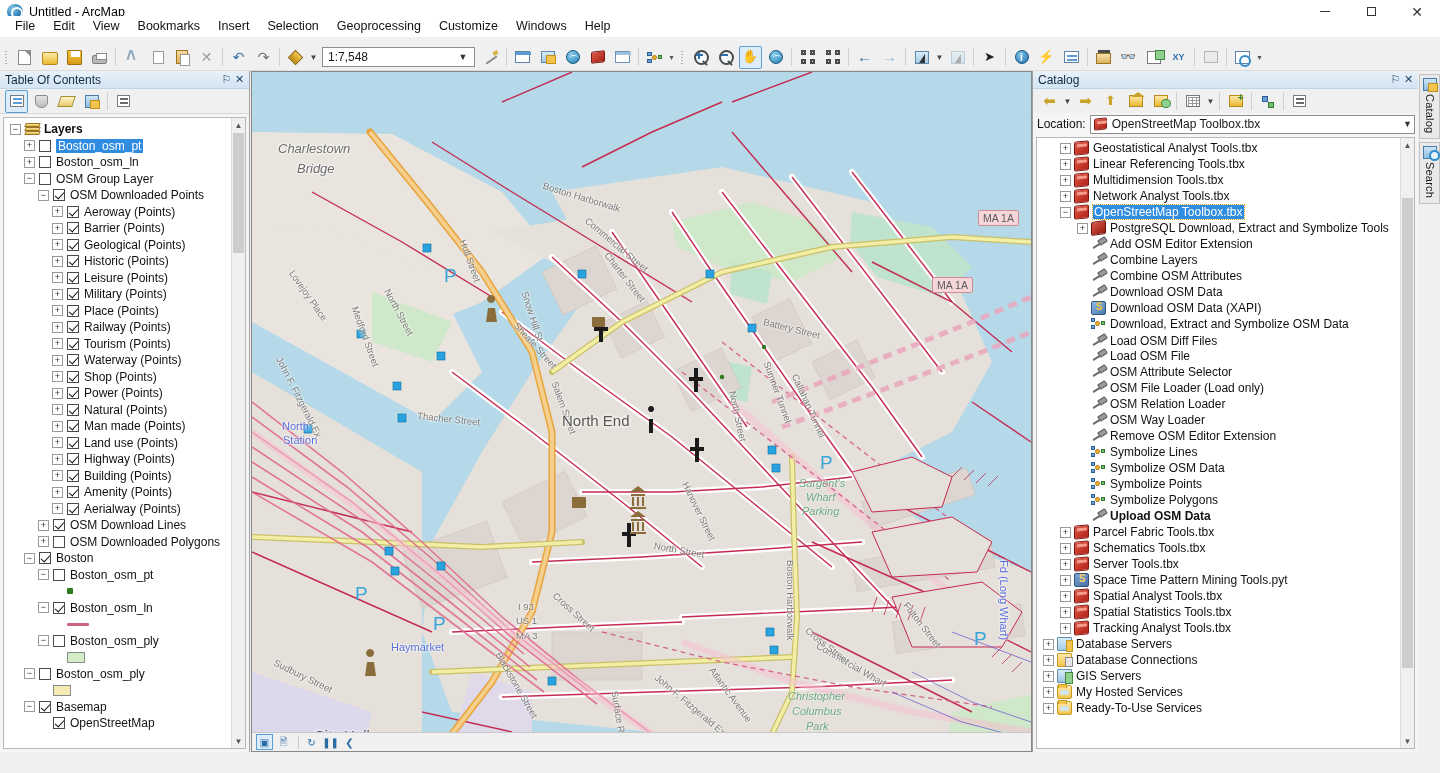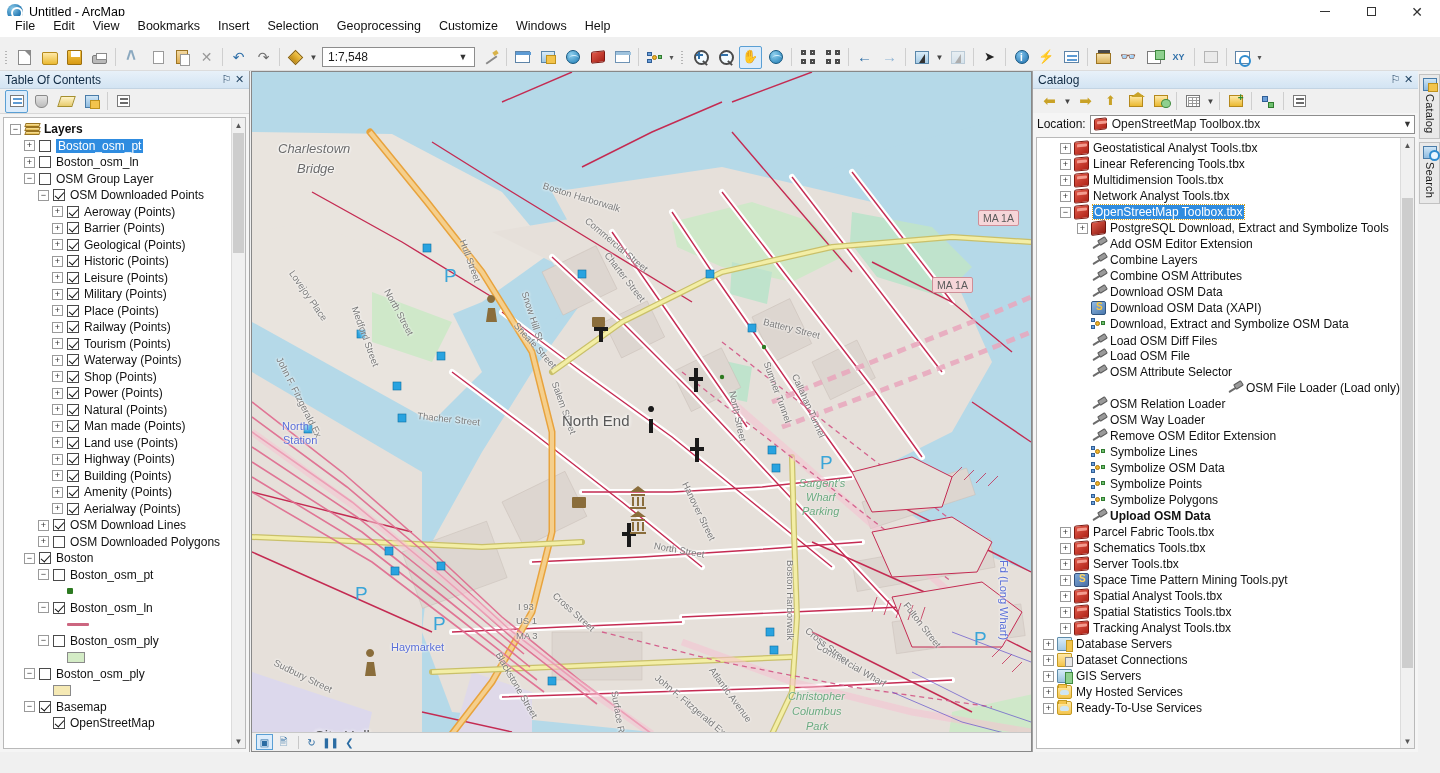--- a/index.html
+++ b/index.html
@@ -1183,21 +1183,21 @@
           <div class="cnode" style="padding-left: 40px; align-items: center;">
             <span class="exp none"></span>
             <span class="ic ic-hammer"></span>
             <span class="nlabel">Load OSM File</span>
           </div>
           <div class="cnode" style="padding-left: 40px;">
             <span class="exp none"></span>
             <span class="ic ic-hammer"></span>
             <span class="nlabel">OSM Attribute Selector</span>
           </div>
-          <div class="cnode" style="padding-left: 40px; justify-content: flex-end;">
+          <div class="cnode" style="padding-left: 40px;">
             <span class="exp none"></span>
             <span class="ic ic-hammer"></span>
             <span class="nlabel">OSM File Loader (Load only)</span>
           </div>
           <div class="cnode" style="padding-left: 40px;">
             <span class="exp none"></span>
             <span class="ic ic-hammer"></span>
             <span class="nlabel">OSM Relation Loader</span>
           </div>
           <div class="cnode" style="padding-left: 40px;">
@@ -1291,21 +1291,21 @@
             <span class="nlabel">Tracking Analyst Tools.tbx</span>
           </div>
           <div class="cnode" style="padding-left: 6px;">
             <span class="exp">+</span>
             <span class="ic ic-dbsrv"></span>
             <span class="nlabel">Database Servers</span>
           </div>
           <div class="cnode" style="padding-left: 6px;">
             <span class="exp">+</span>
             <span class="ic ic-dbconn"></span>
-            <span class="nlabel">Dataset Connections</span>
+            <span class="nlabel">Database Connections</span>
           </div>
           <div class="cnode" style="padding-left: 6px;">
             <span class="exp">+</span>
             <span class="ic ic-gis"></span>
             <span class="nlabel">GIS Servers</span>
           </div>
           <div class="cnode" style="padding-left: 6px;">
             <span class="exp">+</span>
             <span class="ic ic-folder svc"></span>
             <span class="nlabel">My Hosted Services</span>

